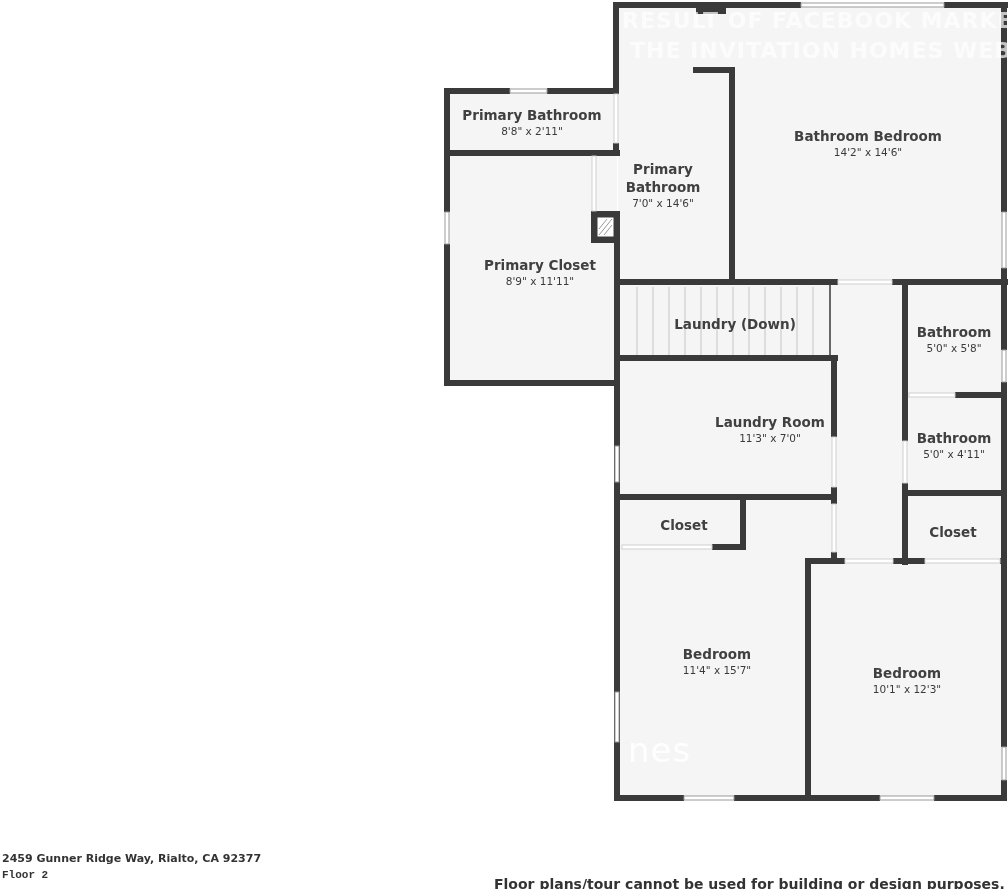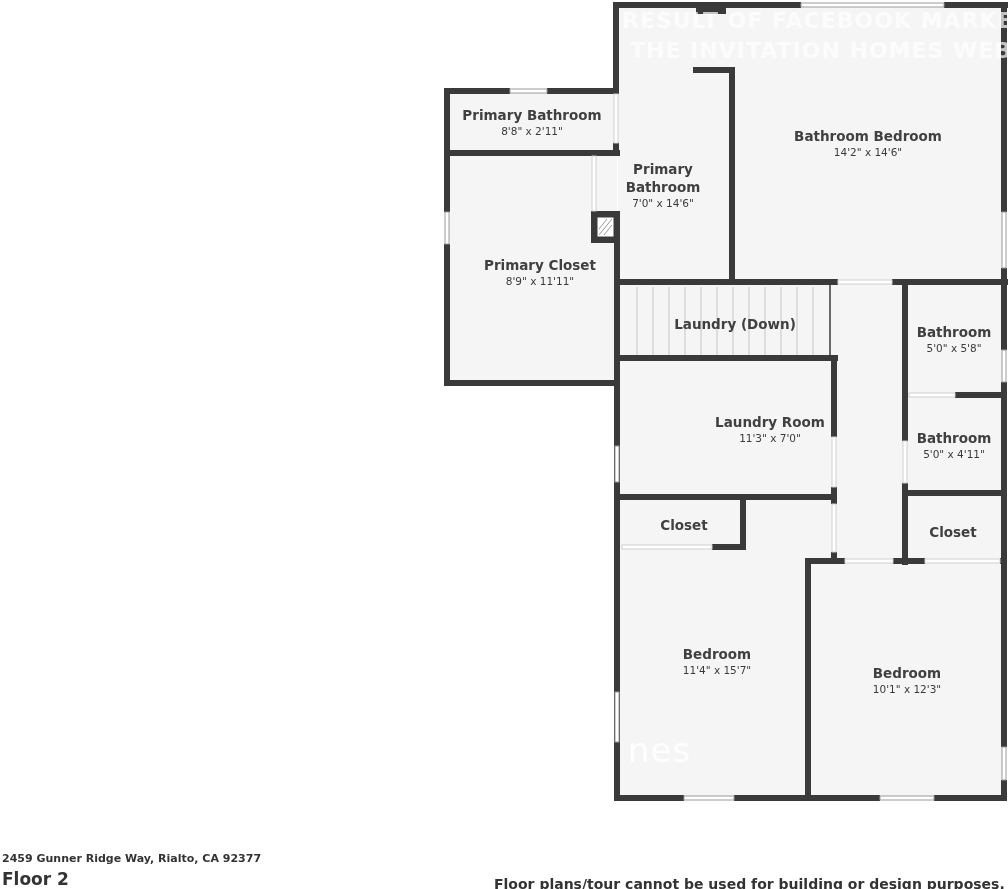--- a/index.html
+++ b/index.html
@@ -3,21 +3,21 @@
 <meta charset="utf-8">
 <style>
   html, body { margin:0; padding:0; background:#ffffff; }
   body { width:1008px; height:889px; position:relative; overflow:hidden; font-family:"DejaVu Sans", sans-serif; }
   #plan { position:absolute; left:0; top:0; }
   .room-label { position:absolute; text-align:center; color:#333333; transform:translateX(-50%); white-space:nowrap; }
   .room-name { font-size:13.5px; font-weight:bold; line-height:18px; color:#404040; }
   .room-dim { font-size:10.5px; line-height:14px; color:#3a3a3a; }
   .watermark { position:absolute; color:#ffffff; font-size:22px; font-weight:bold; letter-spacing:1px; white-space:nowrap; opacity:0.9; }
   .addr { position:absolute; left:2px; top:852px; font-size:11px; font-weight:bold; color:#333; }
-  .floor { position:absolute; left:2px; top:869px; font-size:17px; font-weight:bold; color:#333; }
+  .floor { position:absolute; left:2px; top:869px; font-size:11px; font-weight:bold; color:#333;font-family:Liberation Mono, monospace; }
   .disclaimer { position:absolute; left:494px; top:876px; font-size:14px; font-weight:bold; color:#333; }
 </style>
 </head>
 <body>
 
 <svg id="plan" width="1008" height="889" viewBox="0 0 1008 889" xmlns="http://www.w3.org/2000/svg">
 
   <g fill="#f5f5f5">
     <rect x="449" y="93" width="168" height="288"></rect>
     <rect x="618" y="6" width="386" height="792"></rect>

